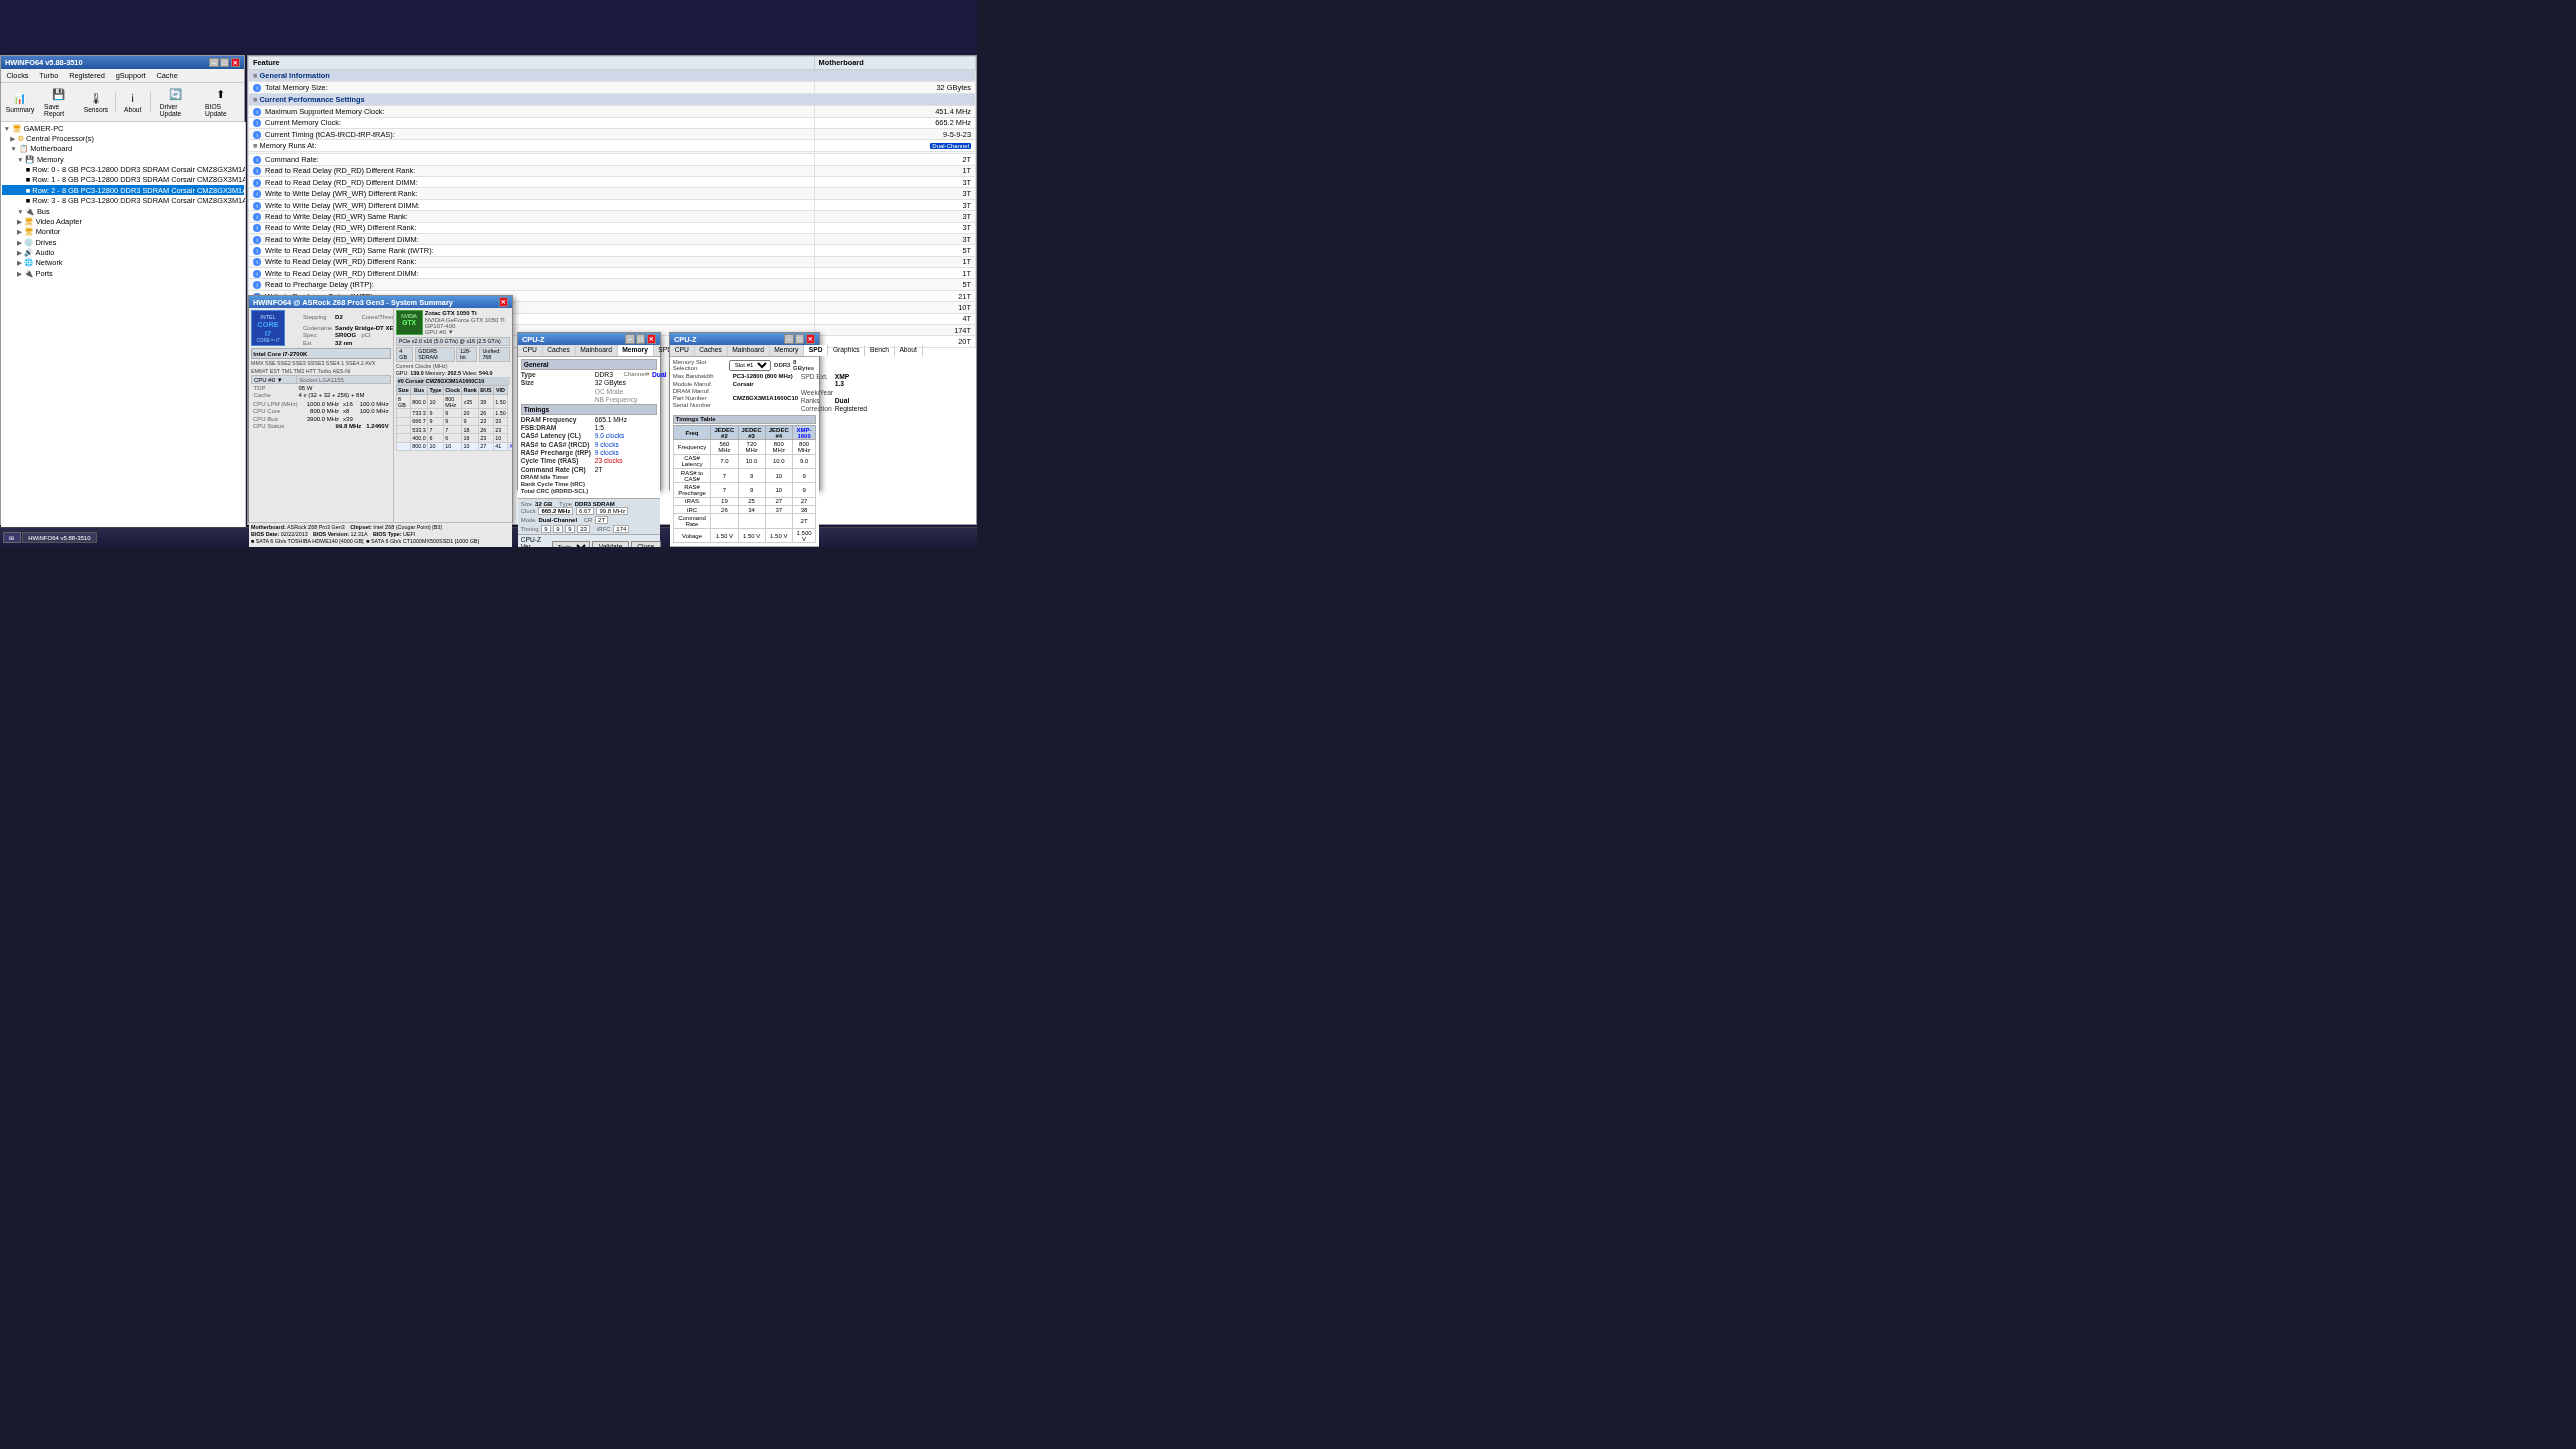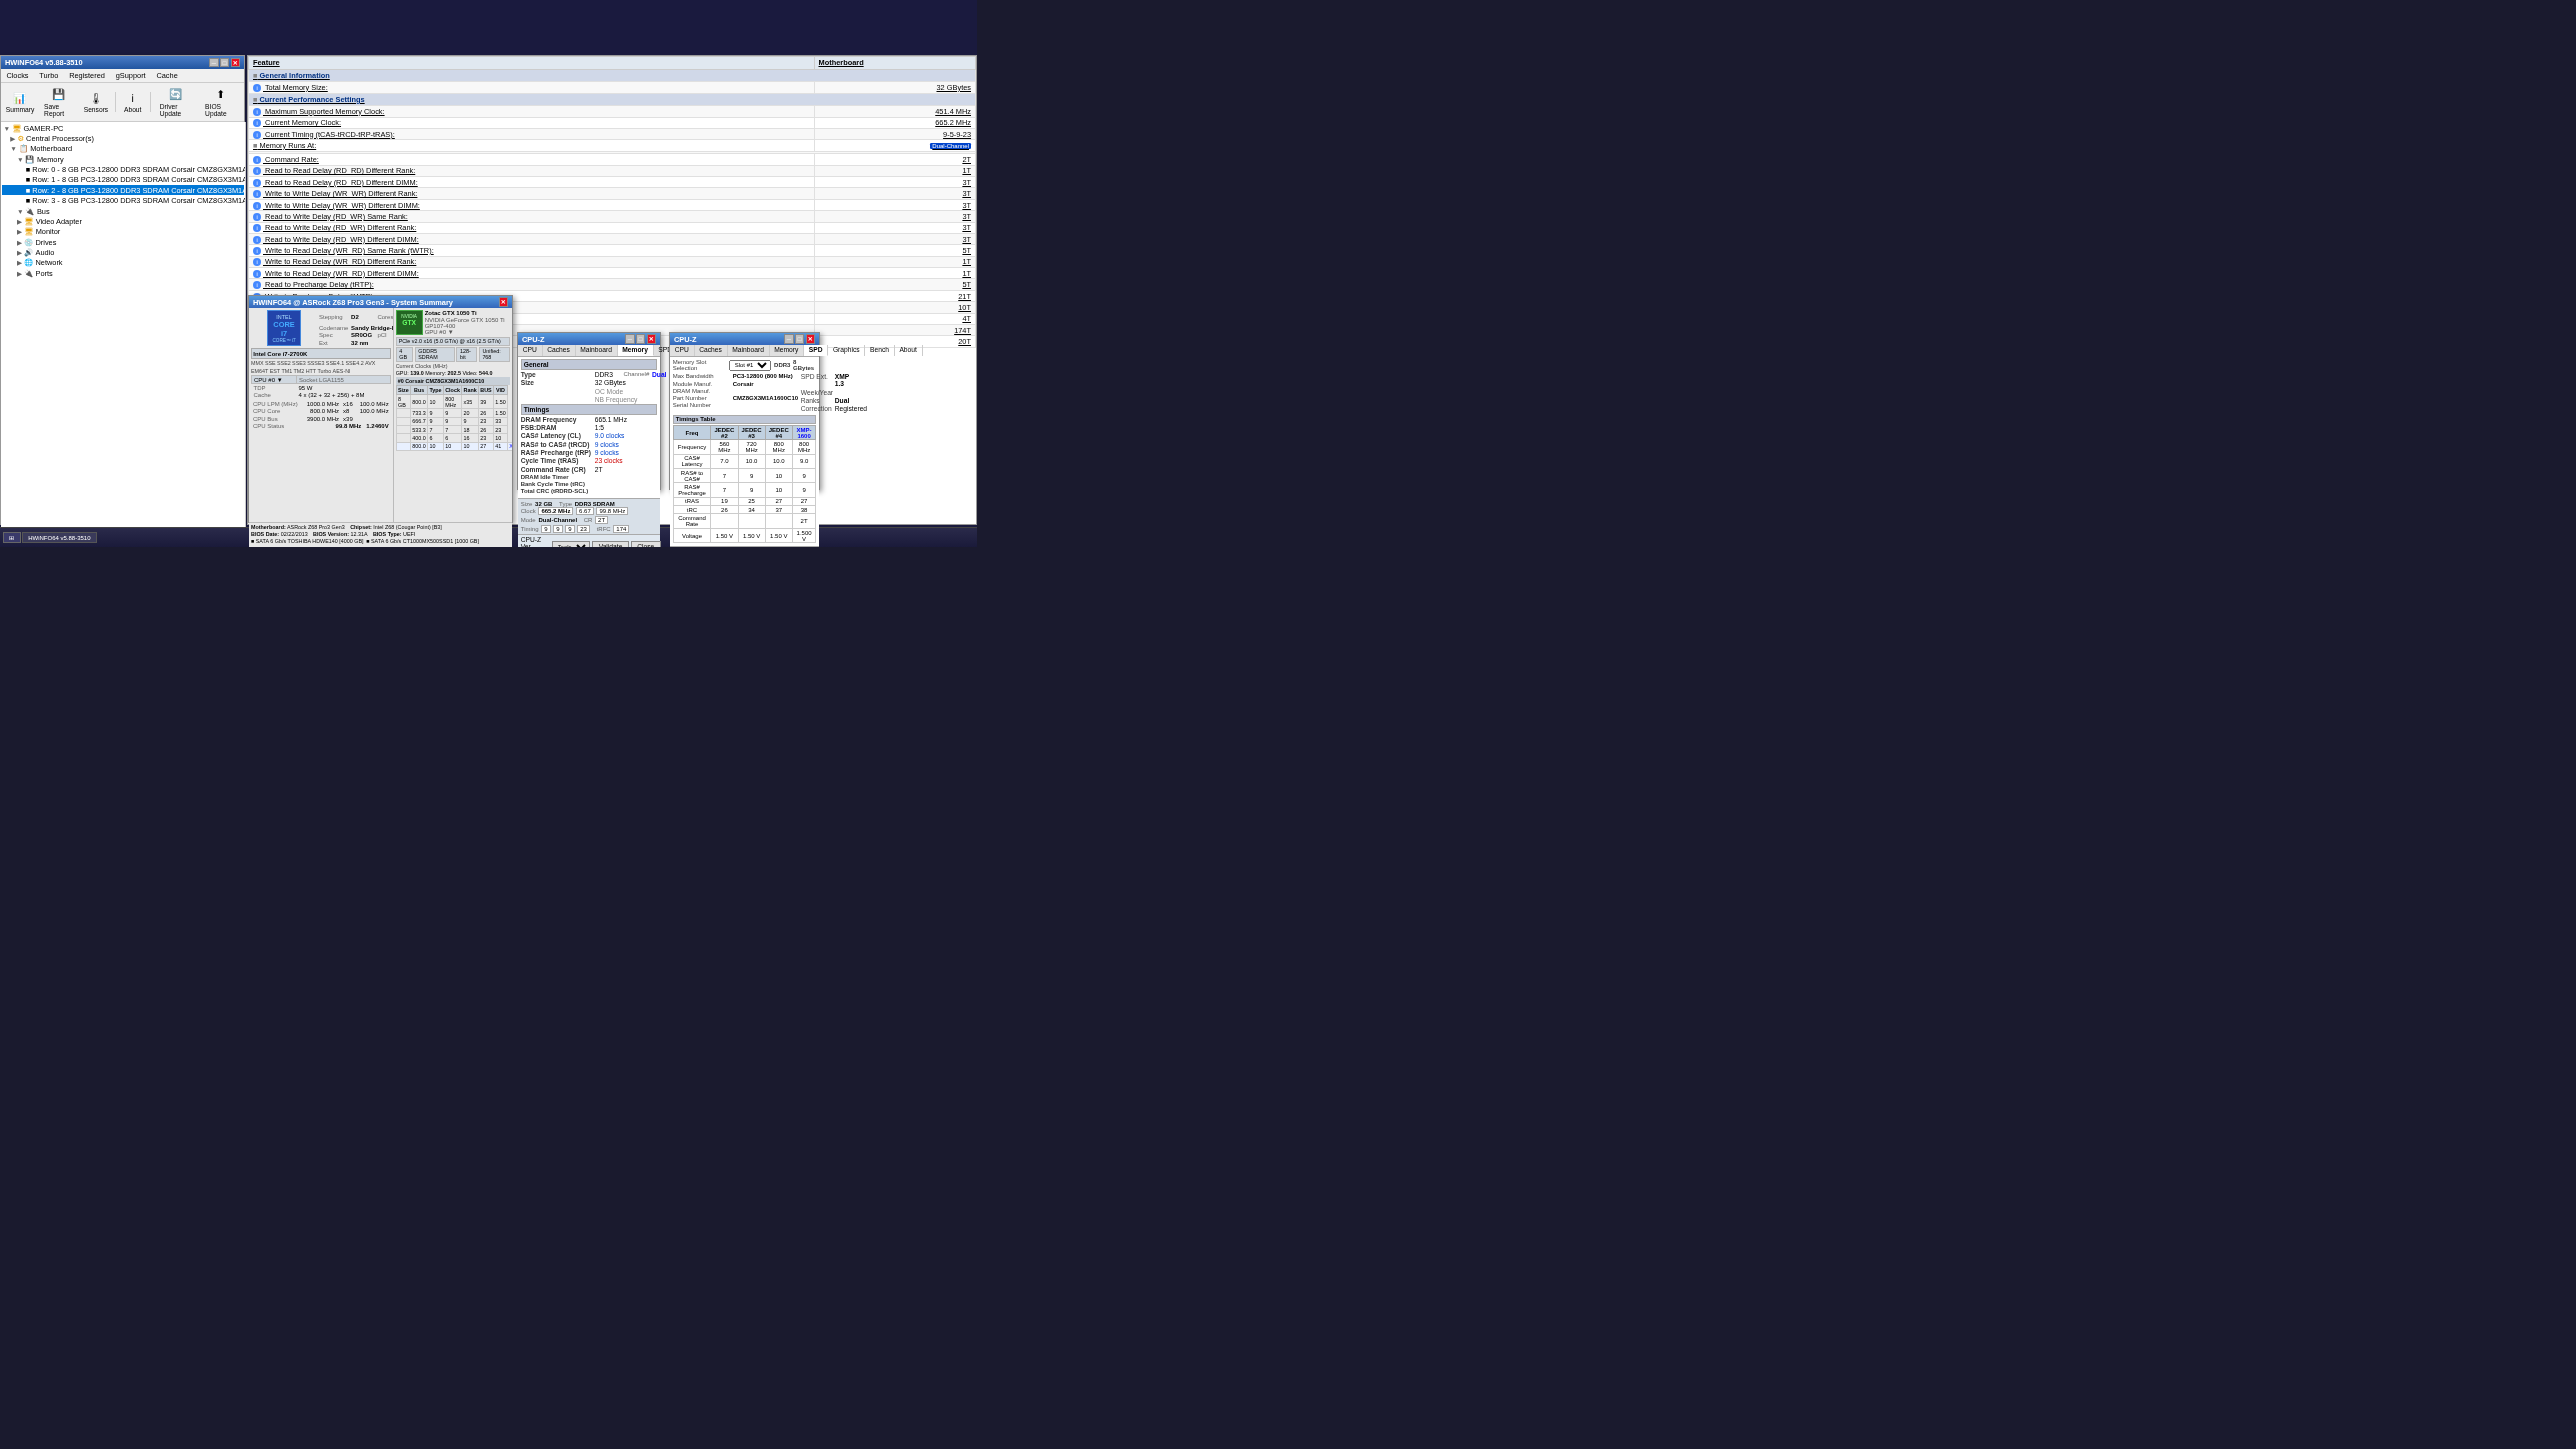--- a/index.html
+++ b/index.html
@@ -145,21 +145,20 @@
     
     .content-panel {
       position: absolute;
       top: 55px;
       left: 247px;
       width: 730px;
       height: 470px;
       background: white;
       border: 0.7px solid #999;
       overflow-y: auto;
-      text-decoration: underline;
     }
 
     .content-table {
       width: 100%;
       border-collapse: collapse;
       font-size: 7.4px;
     }
 
     .content-table th {
       background: #e0e8f0;
@@ -580,21 +579,21 @@
   <div class="summary-window">
     <div class="cpuz-titlebar">
       <span>HWiNFO64 @ ASRock Z68 Pro3 Gen3 - System Summary</span>
       <div class="window-controls">
         <div class="win-btn win-close">✕</div>
       </div>
     </div>
     <div style="display:flex; height: calc(100% - 12px); font-size:6px; background:#e8e8e8;">
 
       <div style="width:55%; border-right:0.7px solid #bbb; padding:2px; overflow:hidden;">
-        <div style="display:flex; gap:18px; margin-bottom:2px;margin-left:16px;">
+        <div style="display:flex; gap:18px; margin-bottom:2px;">
 
           <div style="background:#2244aa; color:white; padding:2.7px; text-align:center; min-width:34px; border:1.3px solid #4488dd;">
             <div style="font-size:5.4px; color:#aaddff;">INTEL</div>
             <div style="font-size:7.4px; font-weight:bold; color:#44aaff;">CORE i7</div>
             <div style="font-size:4.7px; color:#88ccff;">CORE™ i7</div>
           </div>
 
           <table style="font-size:6px; border-collapse:collapse; flex:1;">
             <tbody>
                 <tr>

